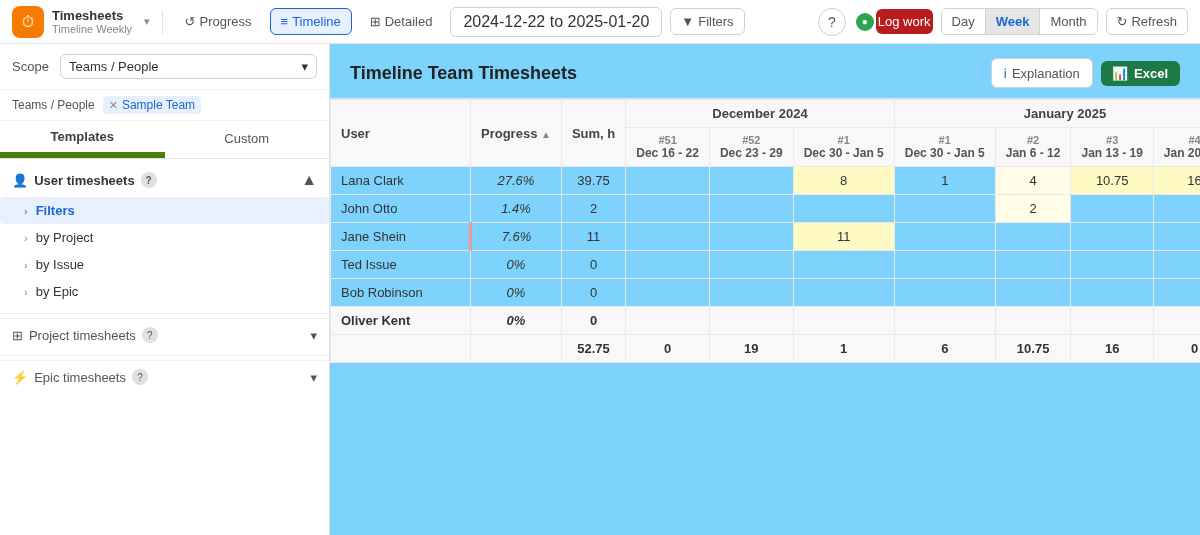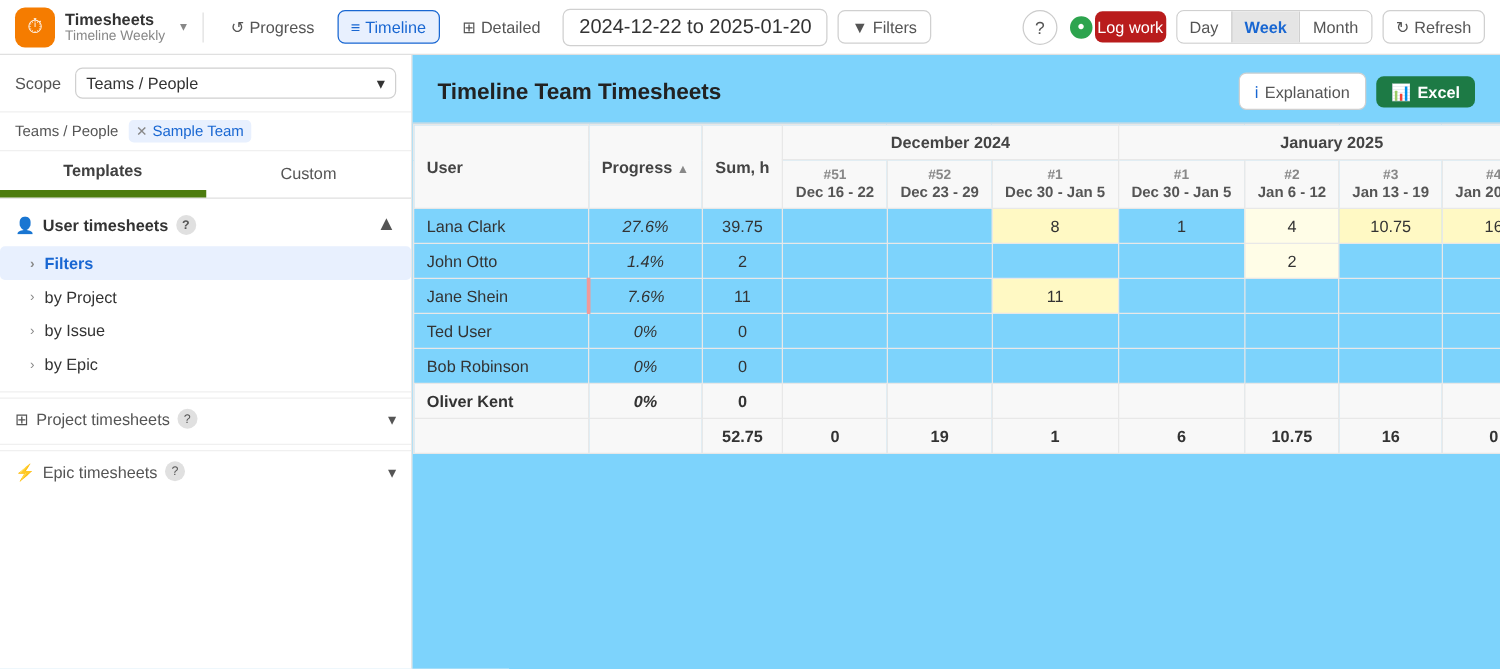--- a/index.html
+++ b/index.html
@@ -367,21 +367,21 @@
             <td class="value-cell"></td>
             <td class="value-cell"></td>
             <td class="value-cell cell-yellow">11</td>
             <td class="value-cell"></td>
             <td class="value-cell"></td>
             <td class="value-cell"></td>
             <td class="value-cell"></td>
           </tr>
 
           <tr>
-            <td class="user-cell">Ted User</td>
+            <td class="user-cell">Ted Issue</td>
             <td class="progress-cell">0%</td>
             <td class="sum-cell">0</td>
             <td class="value-cell"></td>
             <td class="value-cell"></td>
             <td class="value-cell"></td>
             <td class="value-cell"></td>
             <td class="value-cell"></td>
             <td class="value-cell"></td>
             <td class="value-cell"></td>
           </tr>

